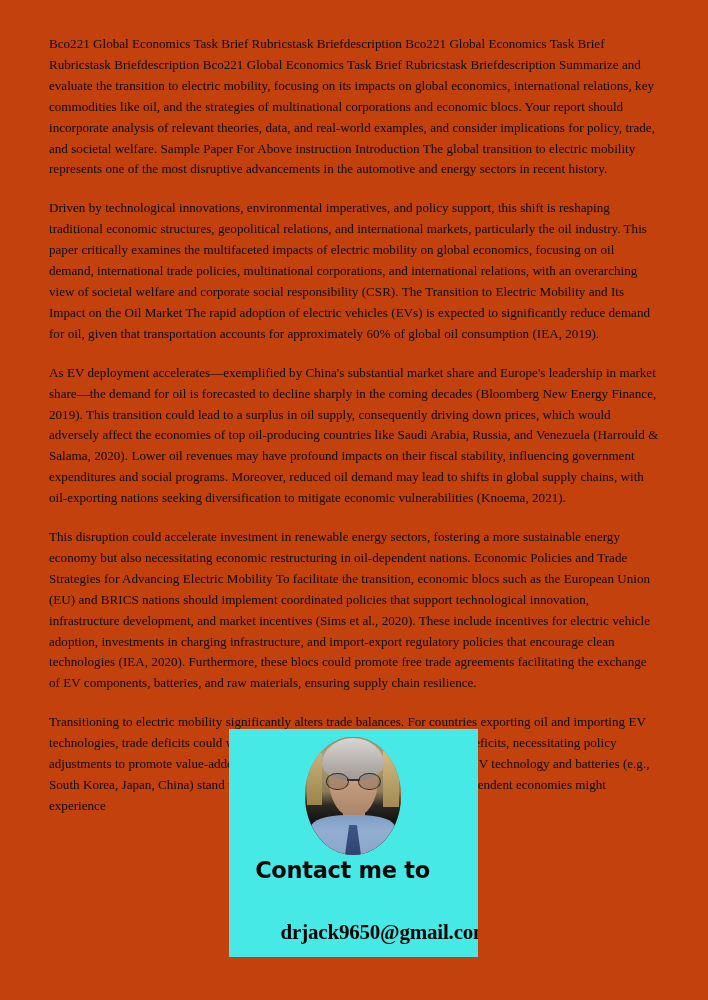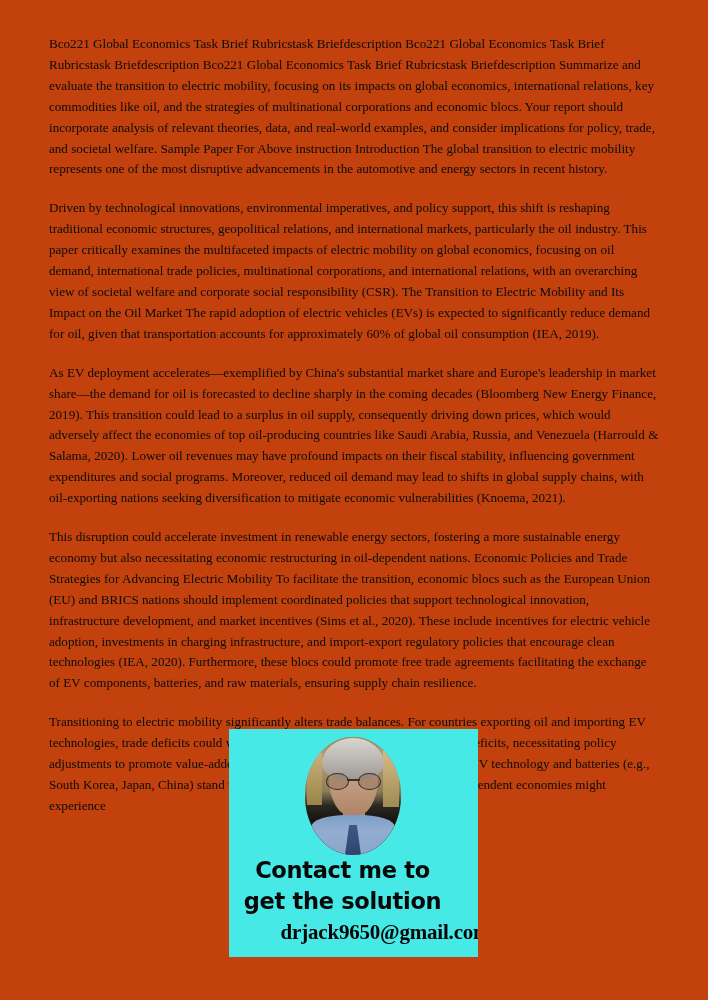--- a/index.html
+++ b/index.html
@@ -187,19 +187,18 @@
         <span class="lens left"></span>
         <span class="bridge"></span>
         <span class="lens right"></span>
       </div>
       <div class="photo-shirt"></div>
       <div class="photo-tie"></div>
     </div>
 
     <div id="contact-headline">
       <span class="headline-line">Contact me to</span>
-      <span class="headline-line">get the solution</span>
     </div>
 
     <div id="contact-email">drjack9650@gmail.com</div>
   </div>
 
 </div>
 
 </body></html>

